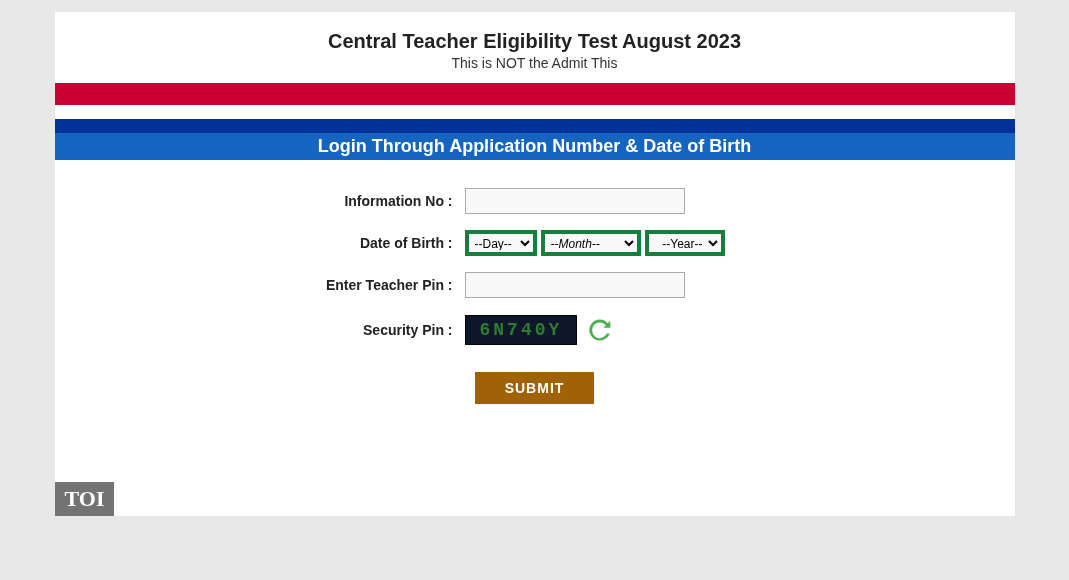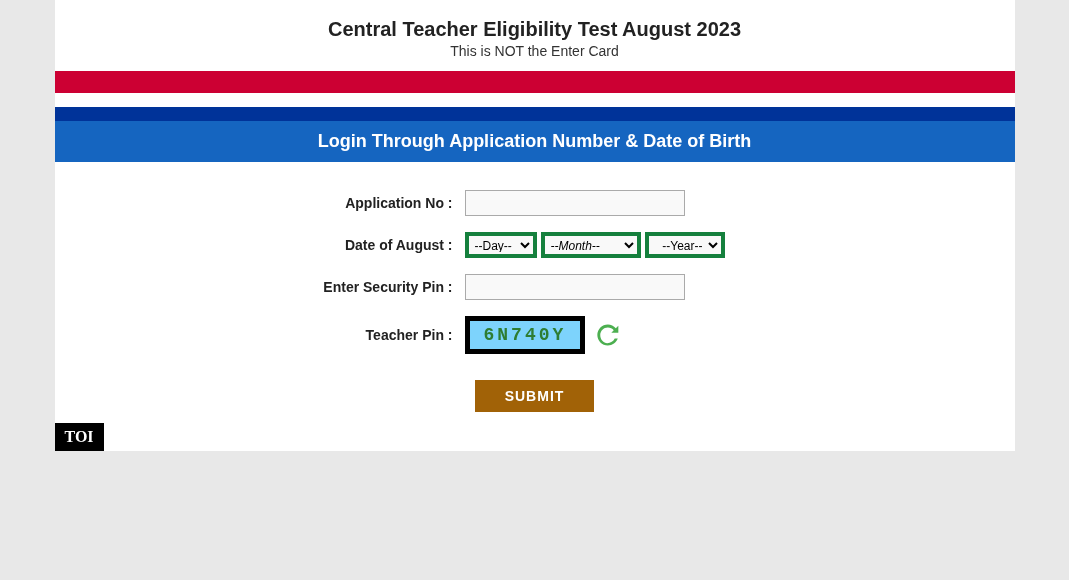--- a/index.html
+++ b/index.html
@@ -5,22 +5,22 @@
     * { margin: 0; padding: 0; box-sizing: border-box; }
     body {
       width: 1069px;
       height: 580px;
       background: #e8e8e8;
       font-family: Arial, sans-serif;
       overflow: hidden;
     }
     .outer-wrapper {
       width: 960px;
-      margin: 0 auto;
-      height: 451px;
+      margin: 12px auto;
+      height: 504px;
       background: #ffffff;
       position: relative;
     }
     .header-section {
       text-align: center;
       padding: 18px 20px 12px;
     }
     .header-title {
       font-size: 20px;
       font-weight: bold;
@@ -47,21 +47,21 @@
       width: 100%;
     }
     .stripe-blue-dark {
       height: 14px;
       background: #003399;
       width: 100%;
     }
     .login-banner {
       background: #1565c0;
       text-align: center;
-      padding: 10px 20px;
+      padding: 3px 20px;
       margin-top: 0;
     }
     .login-banner-text {
       color: #ffffff;
       font-size: 18px;
       font-weight: bold;
     }
     .form-section {
       padding: 28px 20px 20px;
       display: flex;
@@ -108,22 +108,22 @@
     }
     .dob-select.day { width: 72px; }
     .dob-select.month { width: 100px; font-style: italic; }
     .dob-select.year { width: 80px; text-align: right; }
     .security-pin-display {
       display: flex;
       align-items: center;
       gap: 8px;
     }
     .captcha-box {
-      background: #7dd3fc;
-      border: 5px solid #000000;
+      background: #0f172a;
+      border: 1px solid #000000;
       padding: 4px 14px;
       font-size: 18px;
       font-weight: bold;
       color: #2e7d32;
       letter-spacing: 3px;
       min-width: 90px;
       text-align: center;
       font-family: 'Courier New', monospace;
     }
     .refresh-icon {
@@ -151,56 +151,56 @@
       padding: 8px 30px;
       font-size: 14px;
       font-weight: bold;
       cursor: pointer;
       letter-spacing: 1px;
     }
     .toi-badge {
       position: absolute;
       bottom: 0;
       left: 0;
-      background: #000000;
+      background: #737373;
       color: #ffffff;
-      font-size: 16px;
+      font-size: 22px;
       font-weight: bold;
       font-family: 'Times New Roman', serif;
       padding: 6px 10px;
       line-height: 1;
     }
   </style>
 </head>
 <body>
 
 <div class="outer-wrapper">
 
   <div class="header-section">
     <div class="header-title">Central Teacher Eligibility Test August 2023</div>
-    <div class="header-note">This is NOT the Enter Card</div>
+    <div class="header-note">This is NOT the Admit This</div>
   </div>
 
   <div class="stripe-red"></div>
   <div class="stripe-white"></div>
   <div class="stripe-blue-dark"></div>
 
   <div class="login-banner">
     <span class="login-banner-text">Login Through Application Number &amp; Date of Birth</span>
   </div>
 
   <div class="form-section">
 
     <div class="form-row">
-      <label class="form-label">Application No :</label>
+      <label class="form-label">Information No :</label>
       <input type="text" class="form-input" value="" style="">
     </div>
 
     <div class="form-row">
-      <label class="form-label">Date of August :</label>
+      <label class="form-label">Date of Birth :</label>
       <div class="dob-selects">
         <select class="dob-select day">
           <option>--Day--</option>
           <option>1</option><option>2</option><option>3</option><option>4</option><option>5</option>
           <option>6</option><option>7</option><option>8</option><option>9</option><option>10</option>
           <option>11</option><option>12</option><option>13</option><option>14</option><option>15</option>
           <option>16</option><option>17</option><option>18</option><option>19</option><option>20</option>
           <option>21</option><option>22</option><option>23</option><option>24</option><option>25</option>
           <option>26</option><option>27</option><option>28</option><option>29</option><option>30</option>
           <option>31</option>
@@ -219,26 +219,26 @@
           <option>1988</option><option>1989</option><option>1990</option><option>1991</option>
           <option>1992</option><option>1993</option><option>1994</option><option>1995</option>
           <option>1996</option><option>1997</option><option>1998</option><option>1999</option>
           <option>2000</option><option>2001</option><option>2002</option><option>2003</option>
           <option>2004</option><option>2005</option>
         </select>
       </div>
     </div>
 
     <div class="form-row">
-      <label class="form-label">Enter Security Pin :</label>
+      <label class="form-label">Enter Teacher Pin :</label>
       <input type="text" class="form-input" value="" style="">
     </div>
 
     <div class="form-row">
-      <label class="form-label">Teacher Pin :</label>
+      <label class="form-label">Security Pin :</label>
       <div class="security-pin-display">
         <div class="captcha-box">6N740Y</div>
         <div class="refresh-icon">
           <svg viewBox="0 0 24 24" fill="none" xmlns="http://www.w3.org/2000/svg">
             <path d="M4.5 12C4.5 8.41 7.41 5.5 11 5.5c2.03 0 3.84.92 5.06 2.36L14 10h6V4l-2.18 2.18C16.12 4.22 13.7 3 11 3 6.03 3 2 7.03 2 12s4.03 9 9 9c3.93 0 7.27-2.53 8.5-6h-2.62c-1.12 2.35-3.5 4-6.38 4C7.41 19 4.5 16.09 4.5 12z" fill="#4caf50"></path>
           </svg>
         </div>
       </div>
     </div>
 

